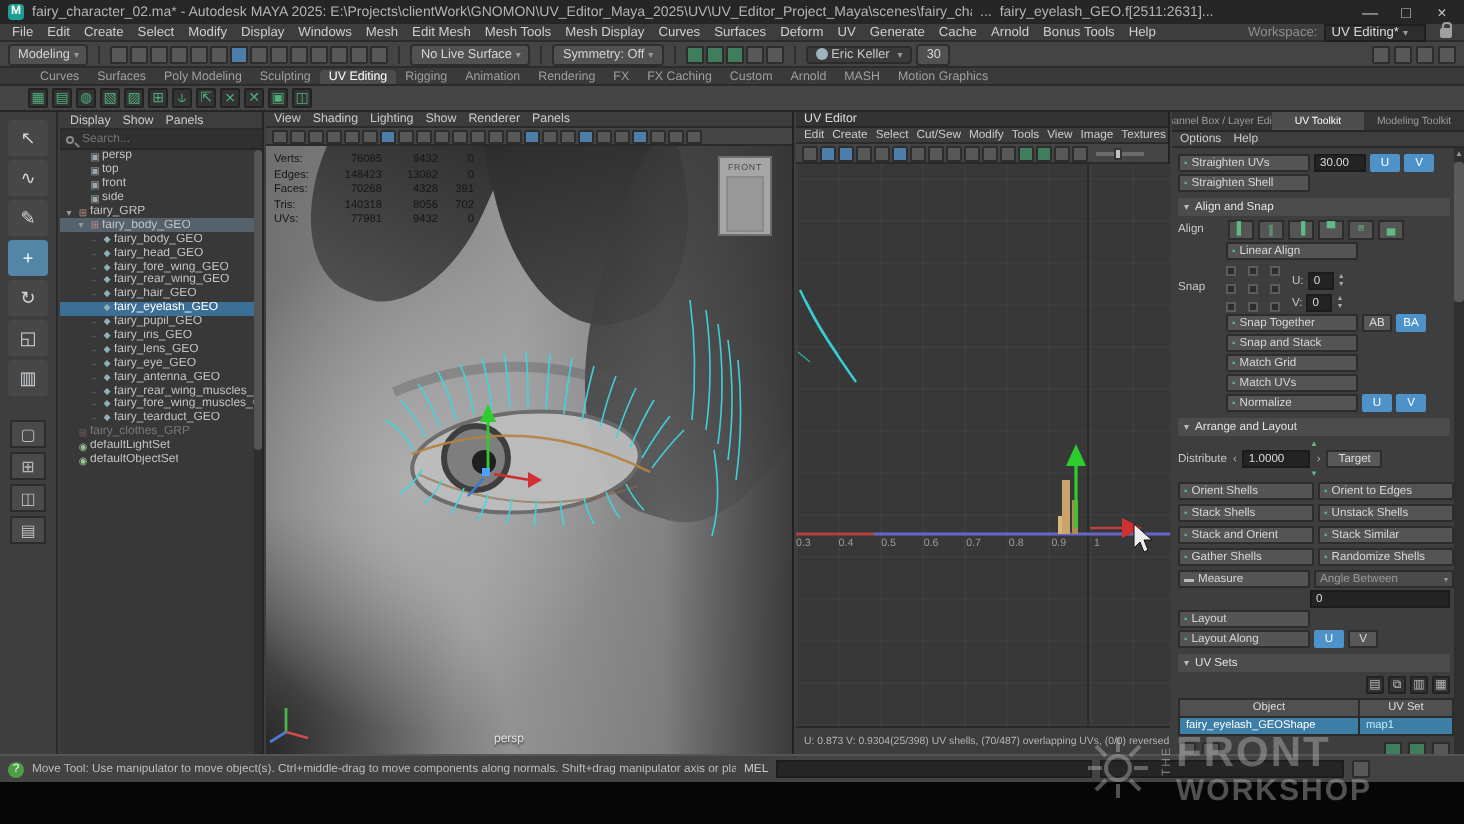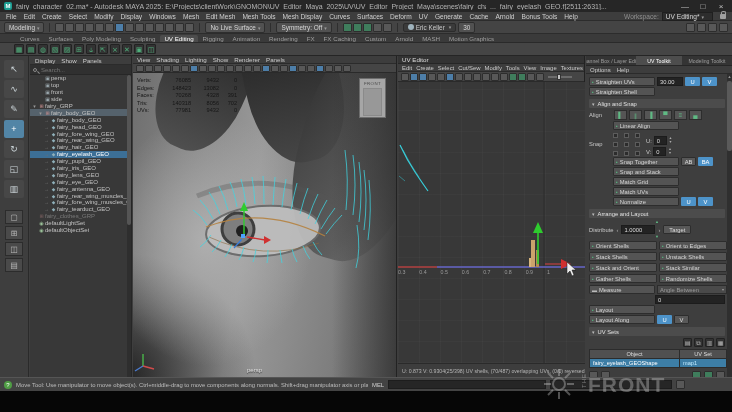--- a/index.html
+++ b/index.html
@@ -942,17 +942,18 @@
         <line x1="6" y1="6" x2="11" y2="11"></line>
           <line x1="23" y1="23" x2="28" y2="28"></line>
         <line x1="6" y1="28" x2="11" y2="23"></line>
           <line x1="23" y1="11" x2="28" y2="6"></line>
       </g>
     </svg>
     <div id="wm-flex">
       <span id="wm-the">THE</span>
       <div id="wm-text">
         <span id="wm-g">FRONT</span>
+        <span id="wm-w">WORKSHOP</span>
       </div>
     </div>
   </div>
 
 </div>
 
 </body></html>

